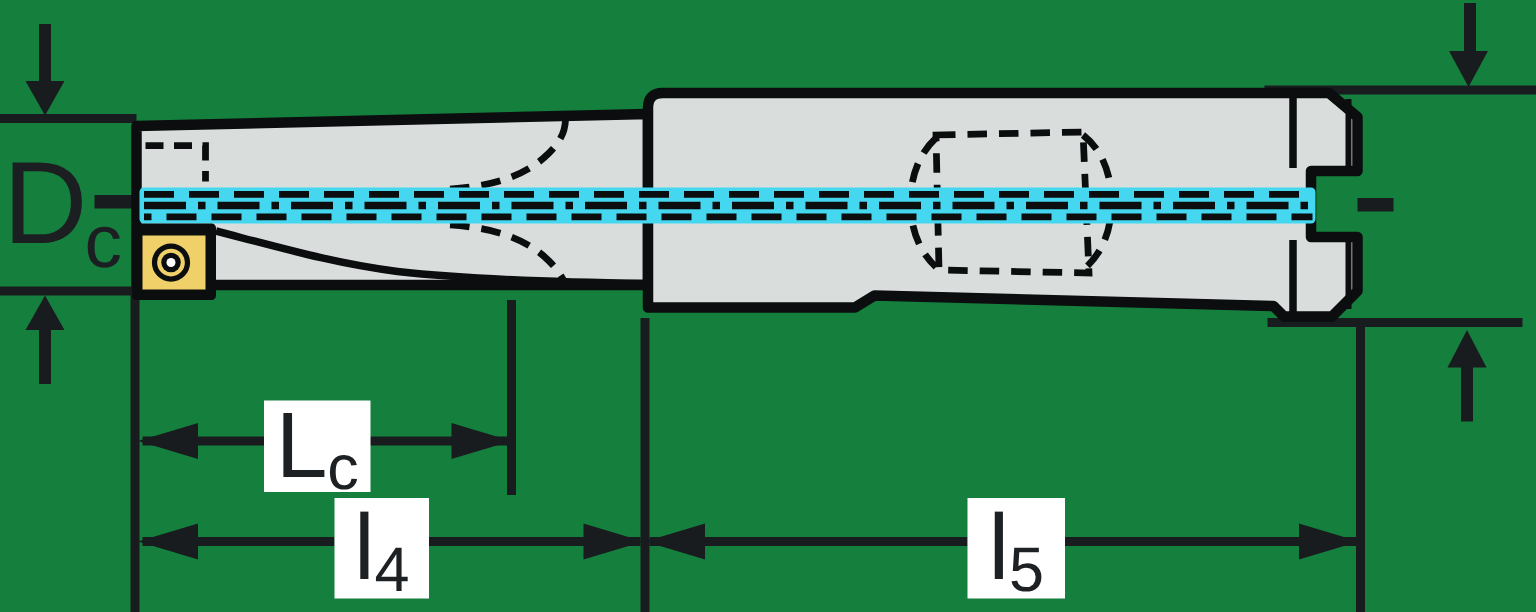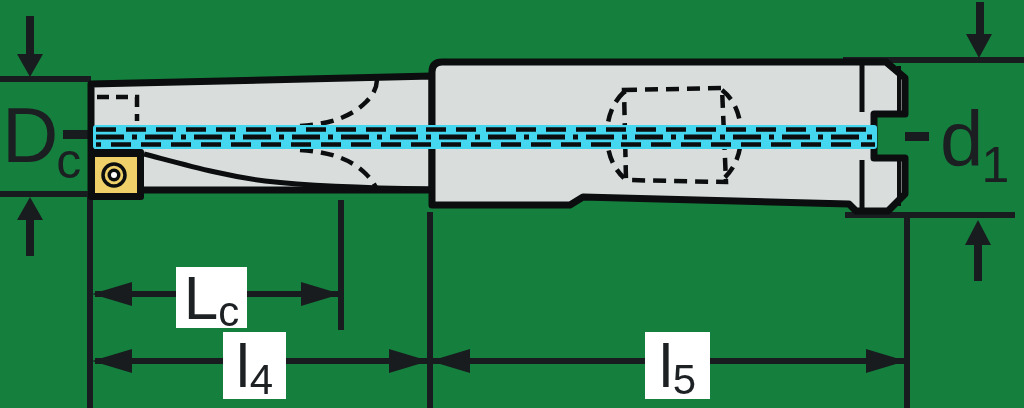--- a/index.html
+++ b/index.html
@@ -134,23 +134,20 @@
         </g>
       </g>
 
     </g>
   </svg>
 
   <div class="dim-label" style="left:2px;top:96px;">
     <span class="main">D</span><span class="sub">c</span>
   </div>
 
-  <div class="dim-label" style="left:940px;top:100px;">
-    <span class="main">d</span><span class="sub">1</span>
-  </div>
 
   <div class="dim-box" style="left:176px;top:267px;width:71px;height:61px;">
     <span class="main">L</span>
       <span class="sub">c</span>
   </div>
 
   <div class="dim-box" style="left:223px;top:332px;width:63px;height:67px;">
     <span class="main">l</span>
       <span class="sub">4</span>
   </div>

